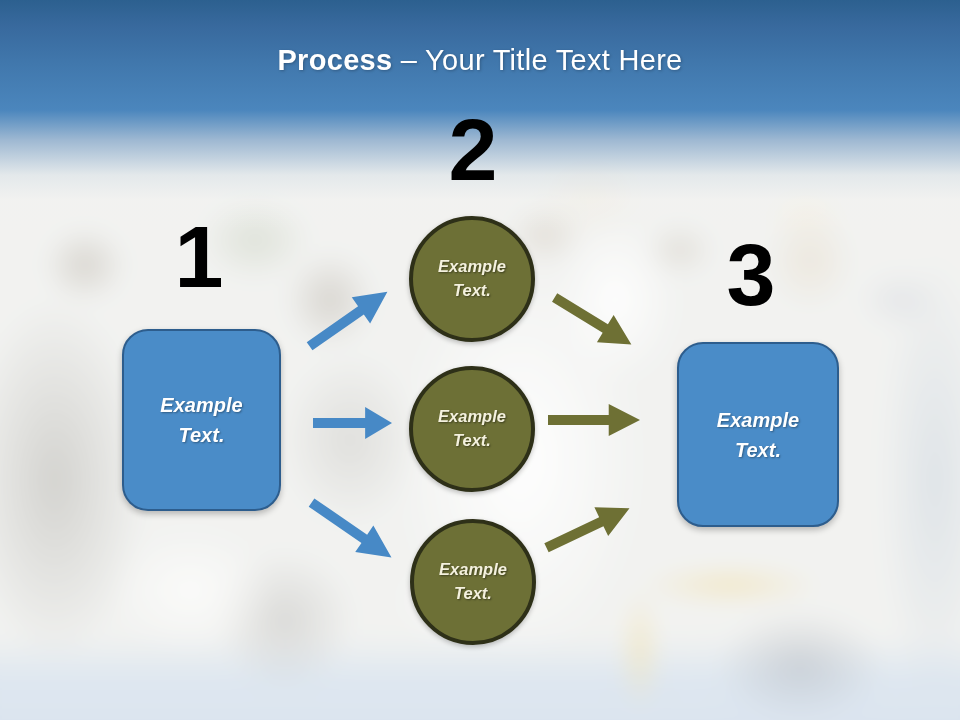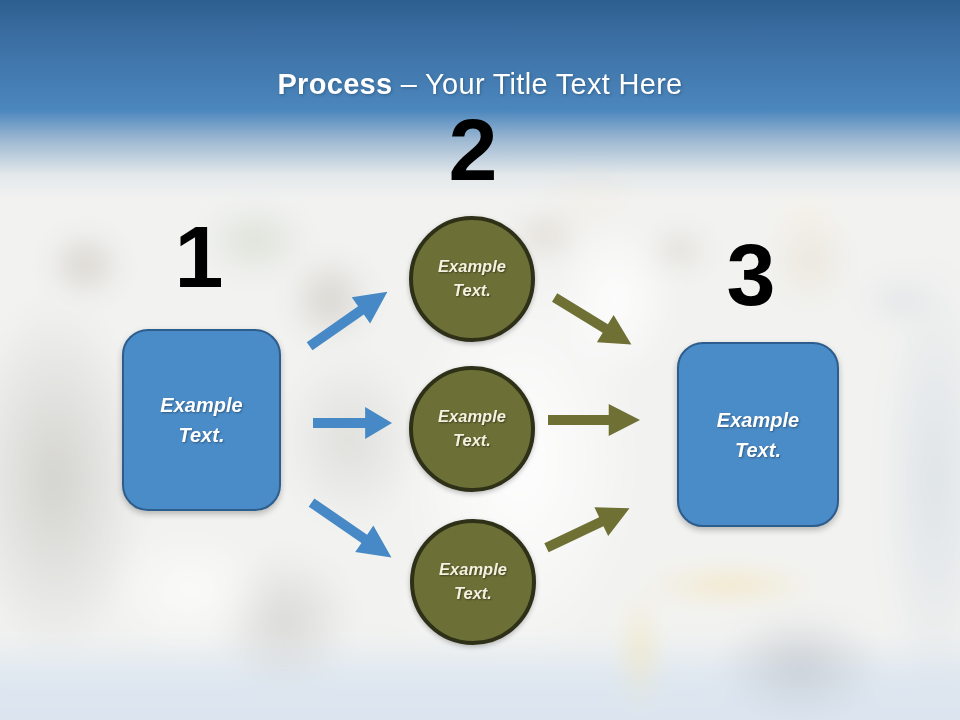--- a/index.html
+++ b/index.html
@@ -38,21 +38,21 @@
   .bg-veil{position:absolute;inset:0;background:rgba(255,255,255,0.40);}
   .bg-sky{
     position:absolute;inset:0;
     background:linear-gradient(to bottom,
       #2c608f 0px, #38699d 25px, #4178ad 65px, #4b86bd 110px,
       rgba(130,165,200,0.75) 140px, rgba(200,215,225,0.35) 175px,
       rgba(240,242,242,0.10) 200px, rgba(255,255,255,0) 235px);
   }
   
   .title{
-    position:absolute;top:68px;left:0;width:960px;text-align:center;
+    position:absolute;top:44px;left:0;width:960px;text-align:center;
     color:#fff;font-size:29px;letter-spacing:0.3px;
     text-shadow:1px 1px 3px rgba(0,0,0,0.25);
   }
   .title .emph{font-weight:700;}
   
   .step-number{
     position:absolute;width:100px;text-align:center;color:#000;
     font-size:88px;font-weight:700;line-height:1;
   }
   .num1{left:149px;top:213px;}

